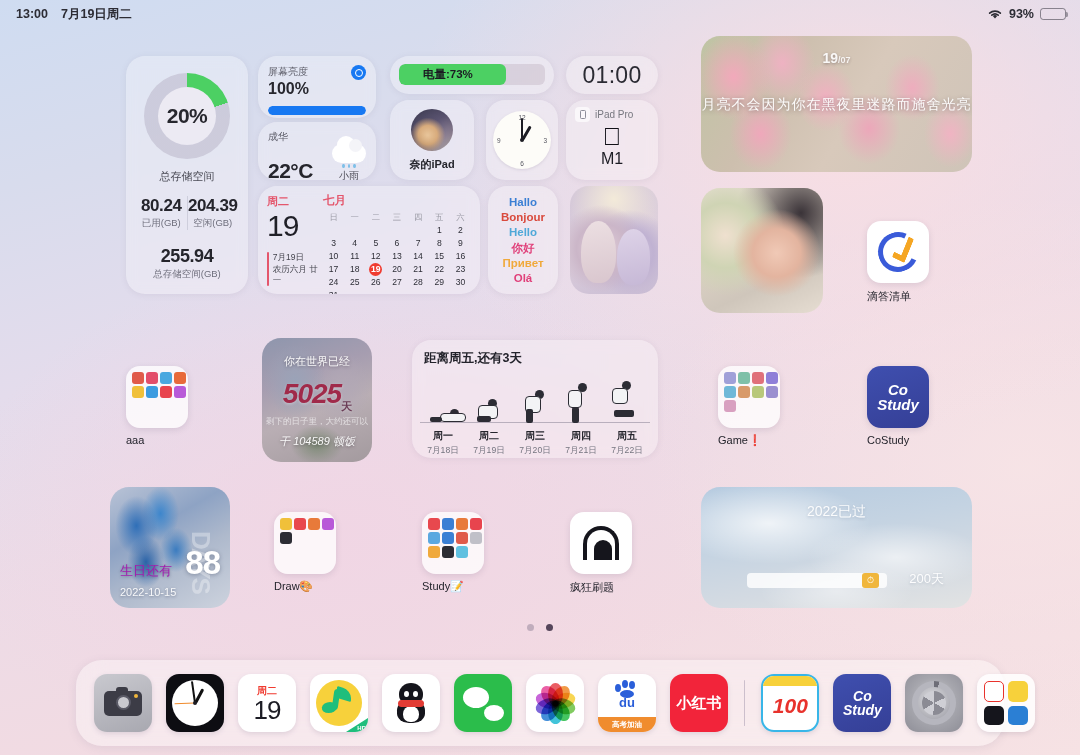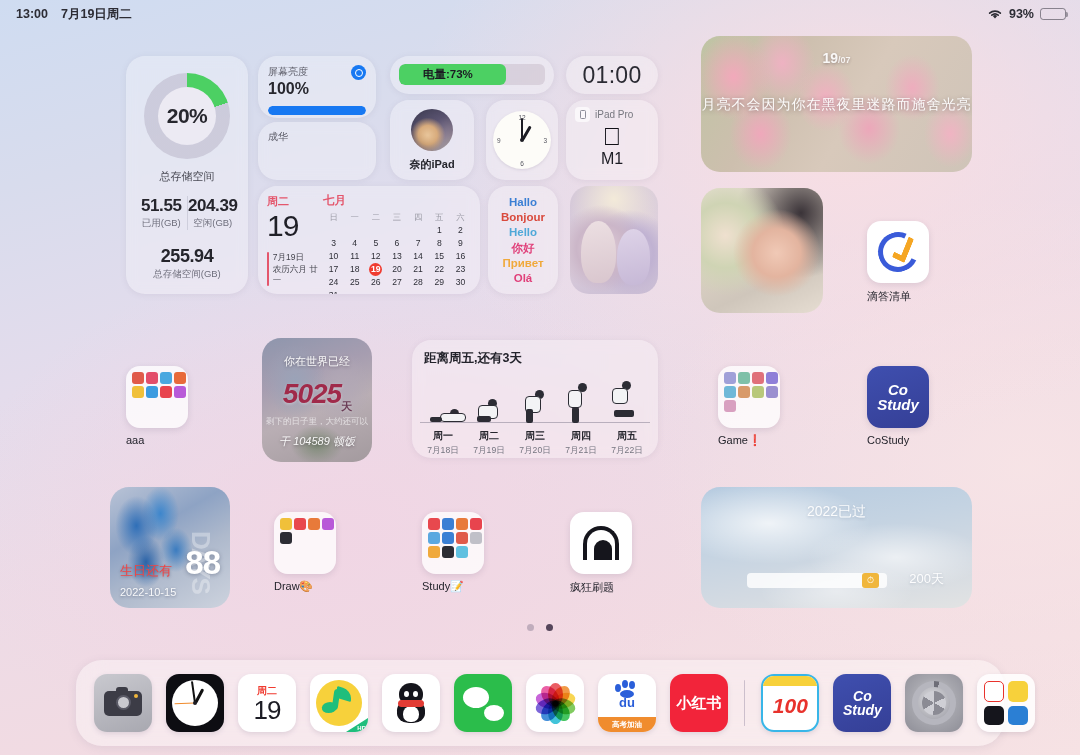--- a/index.html
+++ b/index.html
@@ -311,21 +311,21 @@
   }
   .bd-num {
     position: absolute; top: 10px; right: 10px; font-size: 33px; font-weight: 700;
     color: #fff; letter-spacing: -1px; text-shadow: 0 1px 4px rgba(30,40,70,0.35); margin-top: 47px;
   }
   .bd-days {
     position: absolute; top: 44px; right: 14px; font-size: 26px; font-weight: 700;
     color: rgba(255,255,255,0.33); writing-mode: vertical-rl; letter-spacing: -2px;
   }
   .bd-lab {
-    position: absolute; left: 10px; bottom: 28px; font-size: 13px; color: #ef4444;
+    position: absolute; left: 10px; bottom: 28px; font-size: 13px; color: #a21caf;
     text-shadow: 0 1px 3px rgba(30,40,70,0.45);
   }
   .bd-date {
     position: absolute; left: 10px; bottom: 10px; font-size: 11px; color: rgba(255,255,255,0.92);
     text-shadow: 0 1px 3px rgba(30,40,70,0.45);
     margin-top: 36px;
   }
 
   
   #yearprog { left: 701px; top: 487px; width: 271px; height: 121px; }
@@ -520,21 +520,21 @@
 <div class="card glass" id="storage">
   <div class="donut-wrap">
     <div class="donut" id="storage-donut" style="background: conic-gradient(rgb(76, 208, 99) 0deg, rgb(76, 208, 99) 72deg, rgba(190, 186, 205, 0.62) 72deg, rgba(190, 186, 205, 0.62) 360deg); border-radius: 50%;">
         <div style="position: absolute; inset: 14px; border-radius: 50%; background: rgb(236, 234, 243);"></div>
       <div class="donut-label">20%</div>
     </div>
   </div>
   <div class="stor-title">总存储空间</div>
   <div class="stor-row">
     <div class="stor-col">
-      <div class="stor-num">51.55</div>
+      <div class="stor-num">80.24</div>
       <div class="stor-sub">已用(GB)</div>
     </div>
     <div class="stor-col">
       <div class="stor-num">204.39</div>
       <div class="stor-sub">空闲(GB)</div>
     </div>
   </div>
   <div class="stor-total">
     <div class="stor-num">255.94</div>
     <div class="stor-sub">总存储空间(GB)</div>
@@ -549,20 +549,32 @@
     </div>
     <span class="sun-ico"></span>
   </div>
   <div class="br-bar">
     <div class="br-fill" id="br-fill" style="width: 100%;"></div>
   </div>
 </div>
 
 <div class="card glass" id="weather">
   <div class="wx-city">成华</div>
+  <div class="wx-row">
+    <div class="wx-temp">22°C</div>
+    <div class="wx-right">
+      <div class="cloud"></div>
+      <div class="drops">
+        <span class="drop"></span>
+          <span class="drop"></span>
+          <span class="drop"></span>
+      </div>
+      <div class="wx-desc">小雨</div>
+    </div>
+  </div>
 </div>
 
 <div class="card glass" id="batterybar">
   <div class="bb-track">
     <div class="bb-fill" id="bb-fill" style="width: 73%; padding-left: 24px;">
       <span class="bb-text">电量:73%</span>
     </div>
   </div>
 </div>
 

